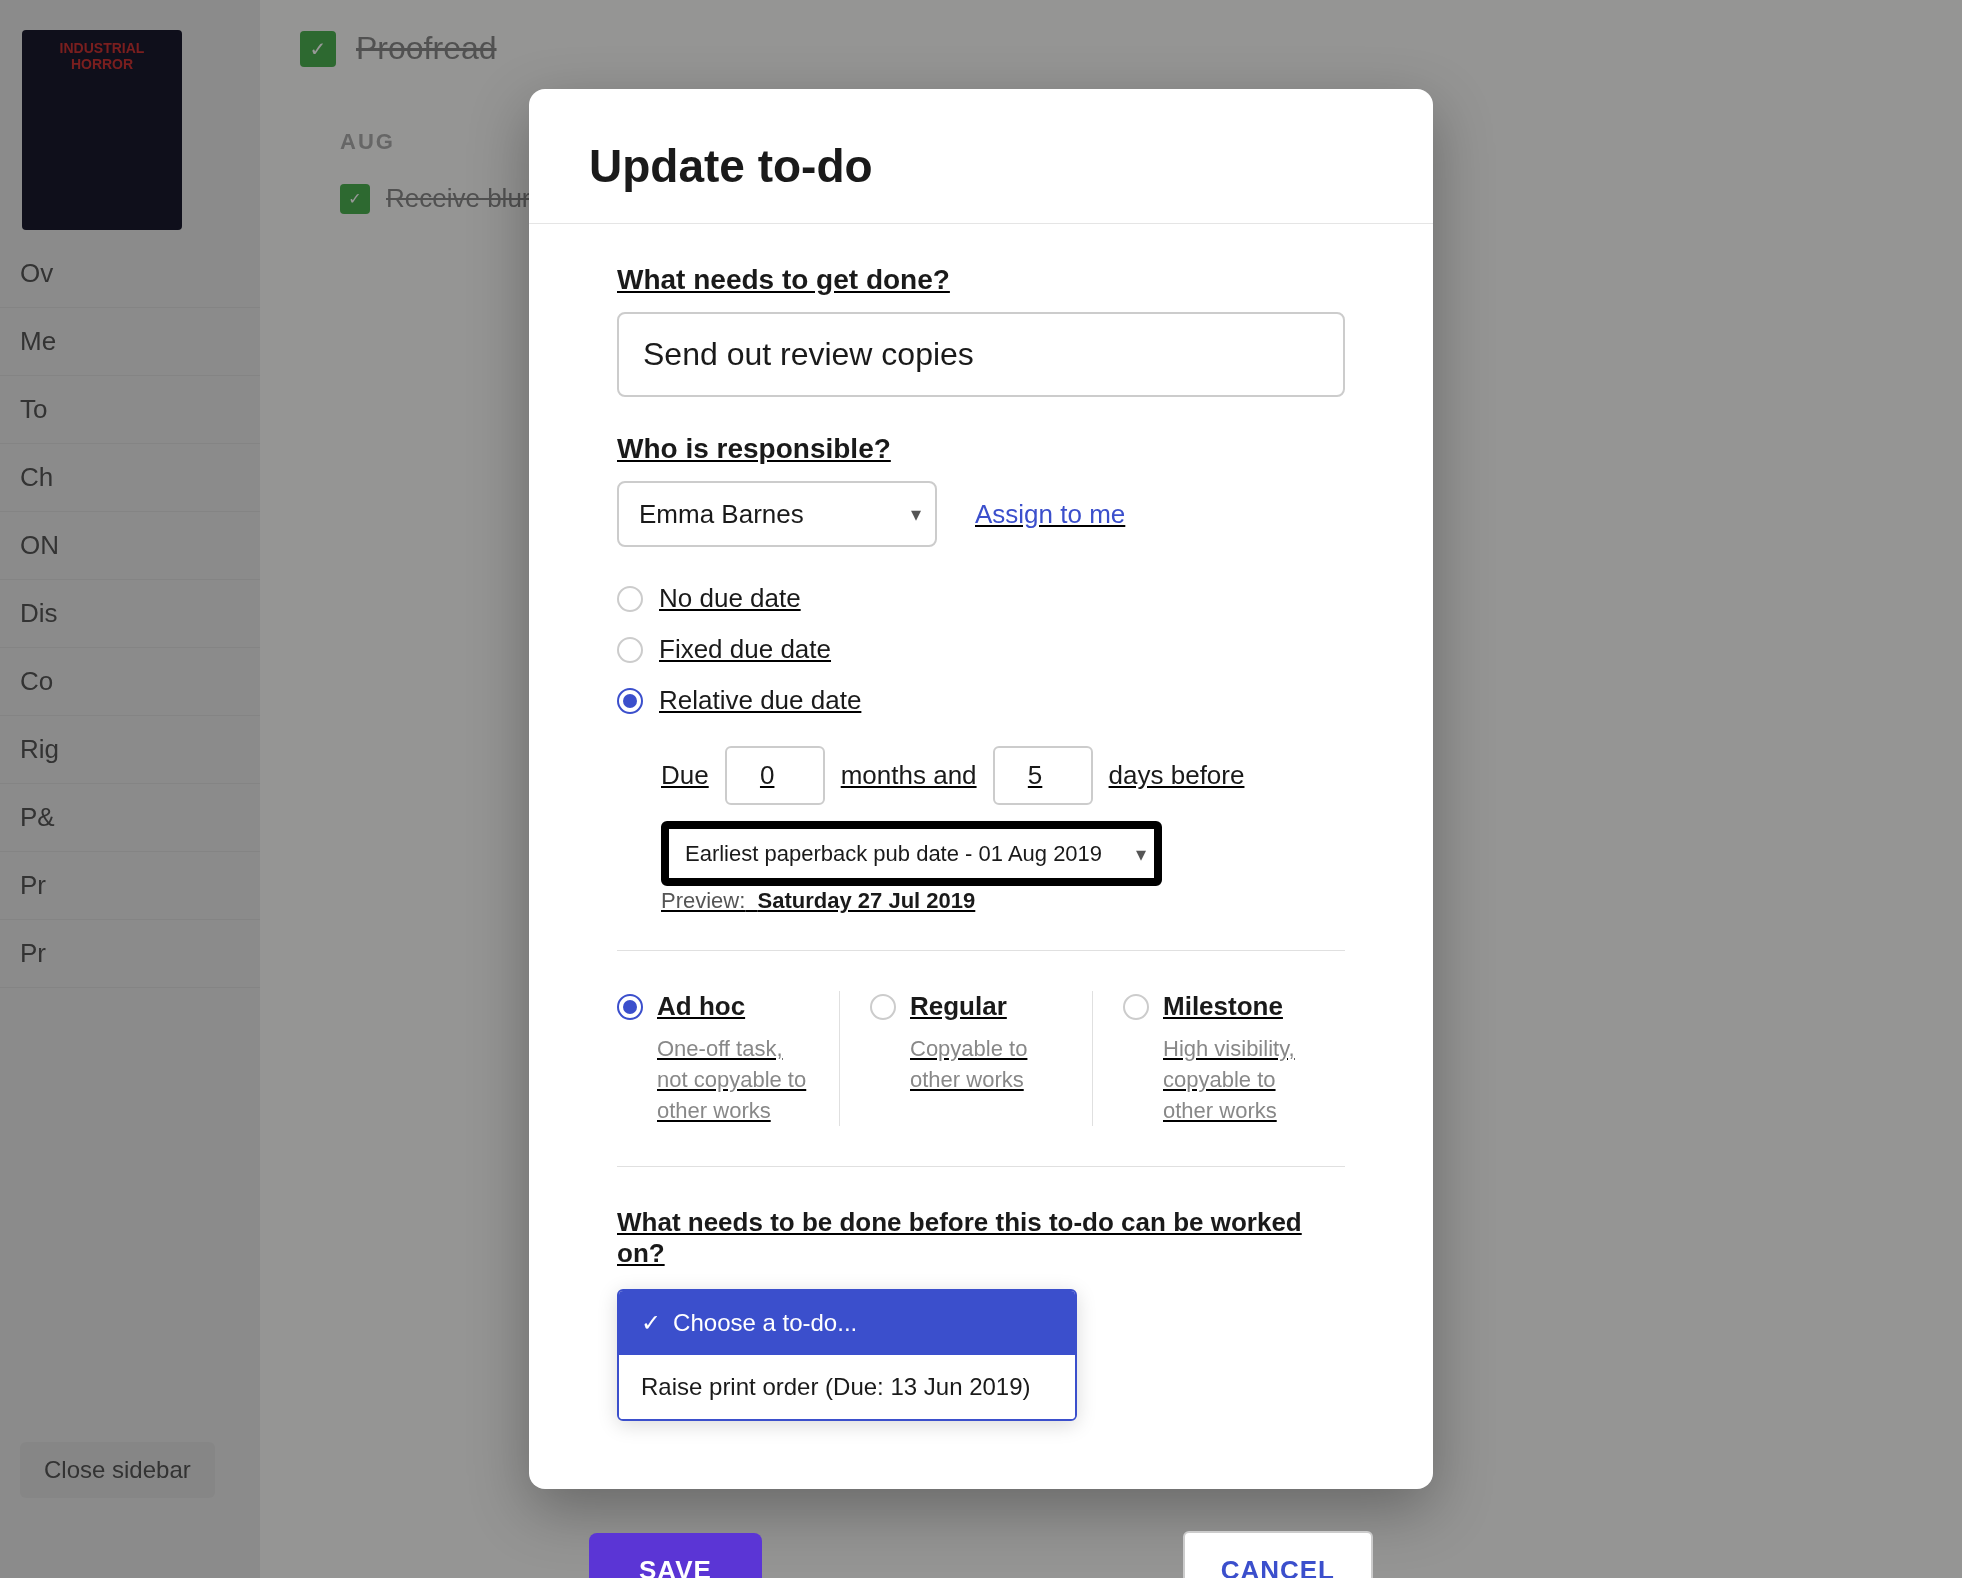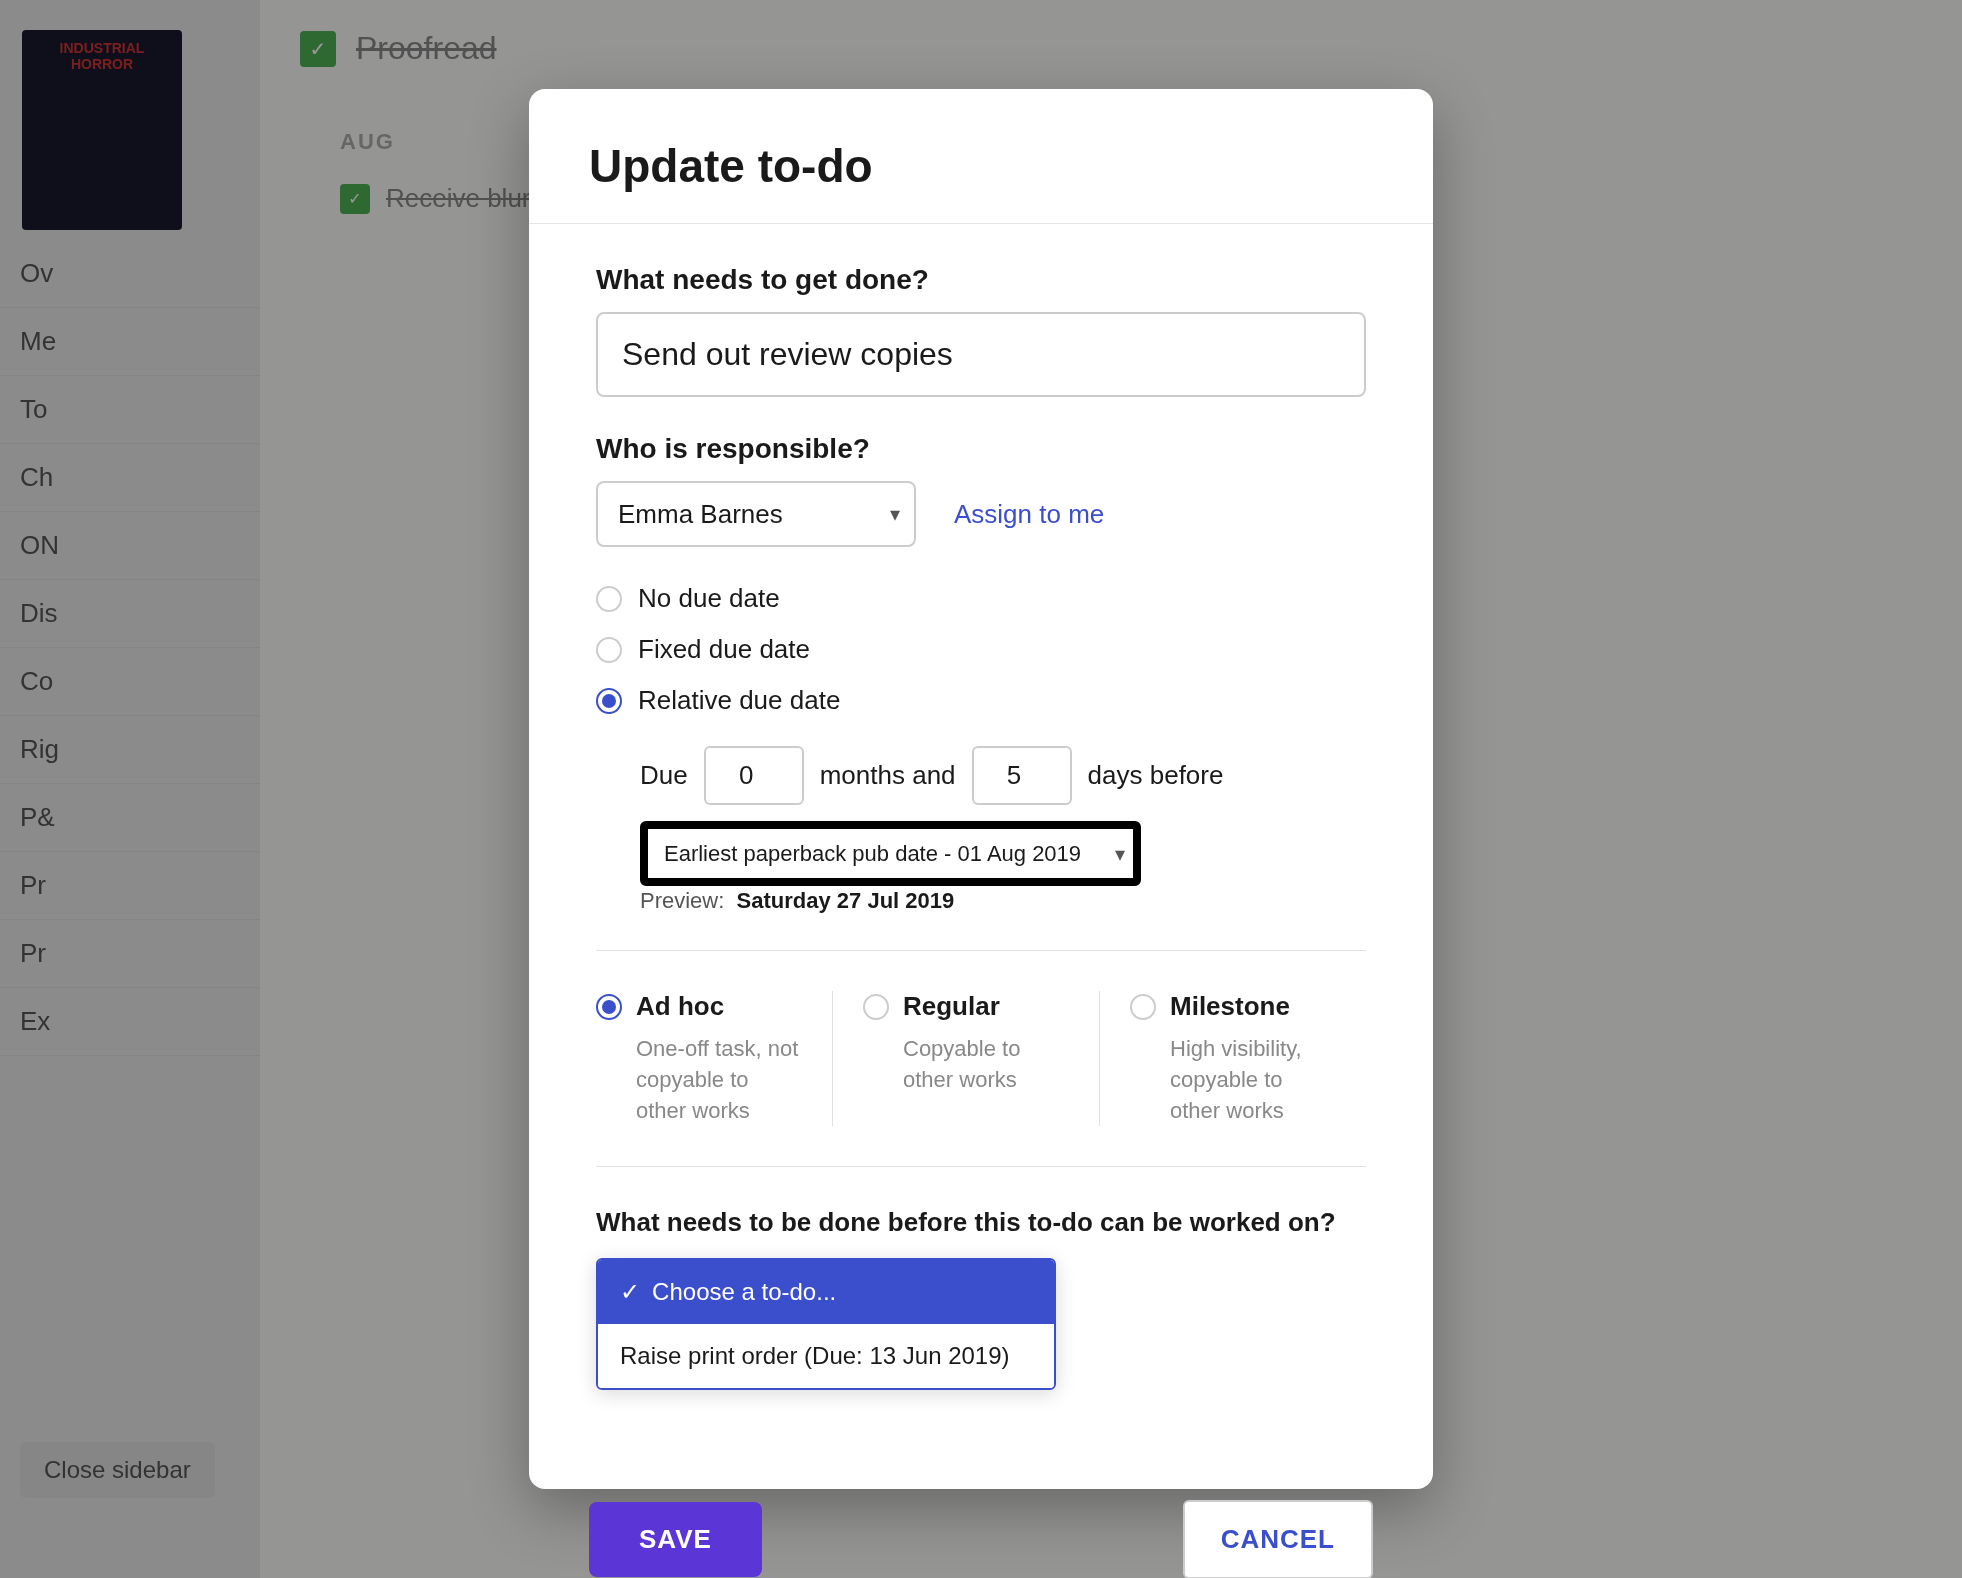--- a/index.html
+++ b/index.html
@@ -158,21 +158,22 @@
       border-bottom: 1px solid #e5e5e5;
     }
 
     .modal-title {
       font-size: 46px;
       font-weight: 700;
       color: #1a1a1a;
     }
 
     .modal-body {
-      padding: 40px 67px;
+      padding: 40px 88px;
+      text-decoration: underline;
     }
 
     
     .form-section {
       margin-bottom: 36px;
     }
 
     .form-label {
       font-size: 28px;
       font-weight: 600;
@@ -454,21 +455,20 @@
       <div class="bg-sidebar-item">Me</div>
       <div class="bg-sidebar-item">To</div>
       <div class="bg-sidebar-item">Ch</div>
       <div class="bg-sidebar-item">ON</div>
       <div class="bg-sidebar-item">Dis</div>
       <div class="bg-sidebar-item">Co</div>
       <div class="bg-sidebar-item">Rig</div>
       <div class="bg-sidebar-item">P&amp;</div>
       <div class="bg-sidebar-item">Pr</div>
       <div class="bg-sidebar-item">Pr</div>
-      <div class="bg-sidebar-item">Ex</div>
     </div>
     <div class="close-sidebar">
       <span>Close sidebar</span>
     </div>
   </div>
 
   <div class="bg-main">
     <div class="bg-header">
       <div class="bg-checkbox">✓</div>
       <span class="bg-title">Proofread</span>

